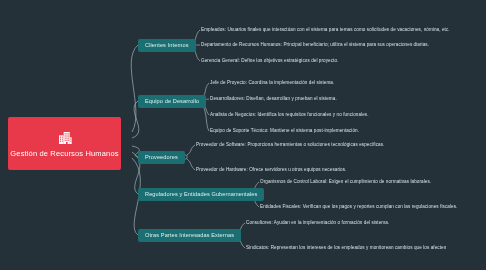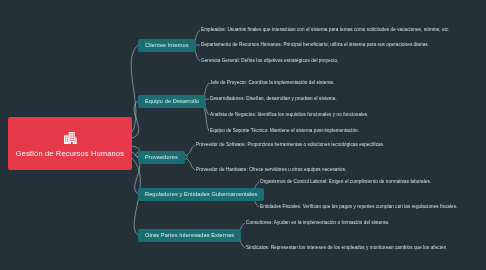--- a/index.html
+++ b/index.html
@@ -11,21 +11,21 @@
     position:relative;
   }
   #canvas{position:absolute;inset:0;}
   svg.links{position:absolute;left:0;top:0;width:486px;height:270px;}
   svg.links path{fill:none;stroke:#9fb3b8;stroke-width:0.7;}
   svg.links circle{fill:none;stroke:#9fb3b8;stroke-width:0.7;}
 
   .root{
     position:absolute;
     left:8px;top:117px;
-    width:124px;height:53px;
+    width:113px;height:53px;
     background:#e8394a;
     border-radius:2px;
     display:flex;flex-direction:column;
     align-items:center;justify-content:center;
     gap:3px;
     box-sizing:border-box;
   }
   .root .root-icon{
     width:16px;height:16px;display:block;
   }

